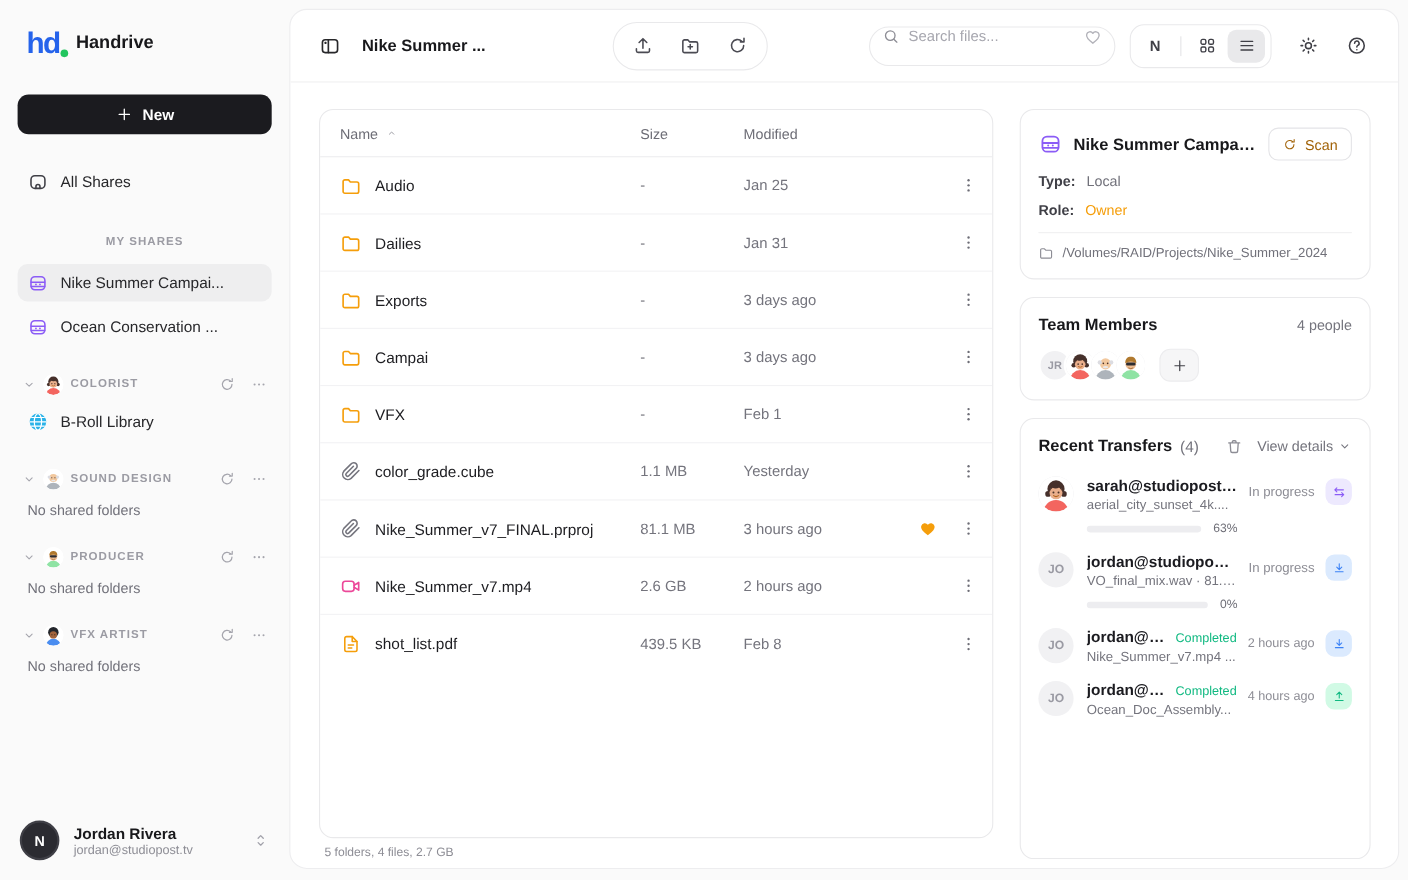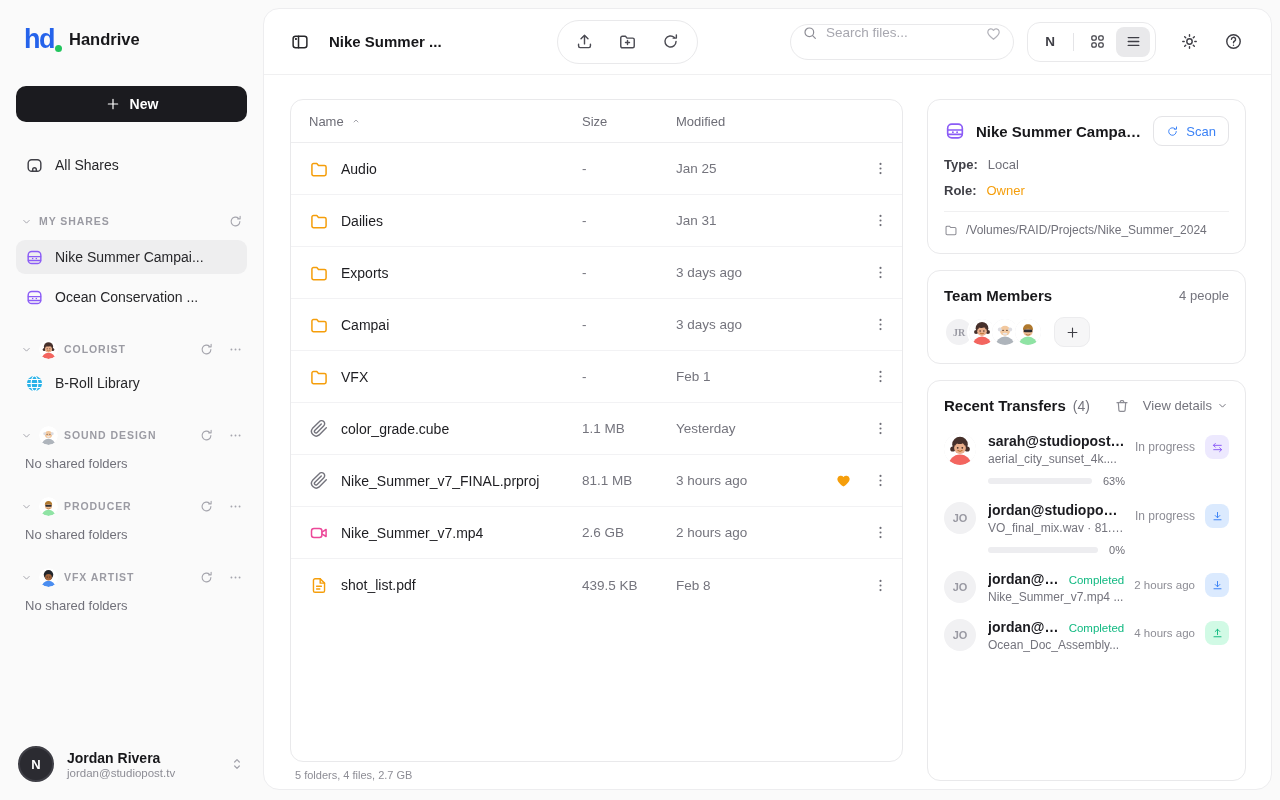--- a/index.html
+++ b/index.html
@@ -17,21 +17,21 @@
   .new-btn { margin-top:28px; height:36px; border:none; border-radius:10px; background:#1b1b1f; color:#fff;
              font-family:inherit; font-size:14px; font-weight:600; display:flex; align-items:center; justify-content:center; gap:9px; cursor:pointer; }
   .nav-item { display:flex; align-items:center; gap:11px; height:34px; padding:0 9px; border-radius:9px;
               font-size:14px; font-weight:500; color:#27272a; cursor:pointer; }
   .nav-item.selected { background:#eeeeef; }
   .all-shares { margin-top:26px; }
   .sec-h { display:flex; align-items:center; gap:6px; height:26px; padding:0 4px; color:#a1a1aa; cursor:pointer; }
   .sec-h .lbl { font-size:10.5px; font-weight:600; letter-spacing:.09em; color:#9b9ba3; }
   .sec-h .sp { flex:1; }
   .sec-icn { color:#a5a5ad; }
-  .mt-myshares { margin-top:26px; margin-bottom:6px; }
+  .mt-myshares { margin-top:26px; margin-bottom:6px;flex-direction:column; }
   .share-ic { color:#8b5cf6; }
   .role-h { margin-top:22px; }
   .role-av { width:19px; height:19px; border-radius:50%; overflow:hidden; flex:0 0 19px; }
   .empty-note { font-size:13px; color:#71717a; margin:8px 0 0 9px; }
   .role-folder { margin-top:4px; }
   .user-row { margin-top:auto; display:flex; align-items:center; gap:13px; padding:4px 2px; }
   .user-avatar { width:36px; height:36px; border-radius:50%; background:#2b2b31; color:#fff; font-size:13px; font-weight:600;
                  display:flex; align-items:center; justify-content:center; border:2px solid #3f3f46; }
   .user-meta { flex:1; min-width:0; }
   .user-name { font-size:14px; font-weight:600; }
@@ -83,37 +83,37 @@
   .kebab { color:#6d6d76; cursor:pointer; display:flex; }
   .table-footer { flex:0 0 auto; font-size:11px; color:#8d8d95; padding:7px 5px 0; }
 
   
   .rpanel { width:319px; flex:0 0 319px; display:flex; flex-direction:column; gap:16px; }
   .rcard { border:1px solid #e9e9eb; border-radius:13px; padding:16px; background:#fff; }
   .rc-head { display:flex; align-items:center; gap:10px; }
   .rc-title { font-size:15px; font-weight:600; flex:1; min-width:0; white-space:nowrap; overflow:hidden; text-overflow:ellipsis; }
   .drive-big { color:#8b5cf6; flex:0 0 22px; }
   .scan-btn { height:30px; border:1px solid #e4e4e7; background:#fff; border-radius:9px; padding:0 12px; display:flex; align-items:center; gap:7px;
-              font-family:inherit; font-size:13px; font-weight:500; color:#3b82f6; cursor:pointer; }
+              font-family:inherit; font-size:13px; font-weight:500; color:#a16207; cursor:pointer; }
   .info-row { display:flex; align-items:center; margin-top:11px; font-size:13px; }
   .info-row:first-of-type { margin-top:14px; }
   .info-lbl { font-weight:600; color:#3f3f46; }
   .info-val { color:#71717a; margin-left:10px; }
   .info-val.owner { color:#f59e0b; font-weight:500; }
   .rc-div { height:1px; background:#f0f0f1; margin:13px 0 11px; }
   .path-row { display:flex; align-items:center; gap:8px; color:#71717a; font-size:12px; white-space:nowrap; overflow:hidden; }
   .path-row svg { flex:0 0 14px; color:#8d8d95; }
 
   .team-head { display:flex; align-items:center; }
   .team-count { font-size:13px; color:#74747d; }
   .team-row { display:flex; align-items:center; margin-top:13px; }
   .t-av { width:30px; height:30px; border-radius:50%; border:2px solid #fff; margin-left:-7px; overflow:hidden;
           display:flex; align-items:center; justify-content:center; background:#f1f1f3; }
   .t-av:first-child { margin-left:0; }
-  .t-av.initials { font-size:10px; font-weight:600; color:#9a9aa3;font-family:Liberation Serif, serif; }
+  .t-av.initials { font-size:10px; font-weight:600; color:#9a9aa3; }
   .add-member { width:36px; height:30px; margin-left:11px; border:1px solid #ececee; background:#f6f6f7; border-radius:10px;
                 display:flex; align-items:center; justify-content:center; color:#3f3f46; cursor:pointer; }
 
   .transfers-card { flex:1; min-height:0; }
   .tr-head { display:flex; align-items:center; gap:7px; }
   .tr-title { font-size:15px; font-weight:600; }
   .tr-count { font-size:14px; color:#74747d; flex:1; }
   .trash-btn { color:#8d8d95; cursor:pointer; margin-right:6px; }
   .view-details { display:flex; align-items:center; gap:4px; font-size:13px; color:#74747d; cursor:pointer; }
   .tr-list { margin-top:19px; }

